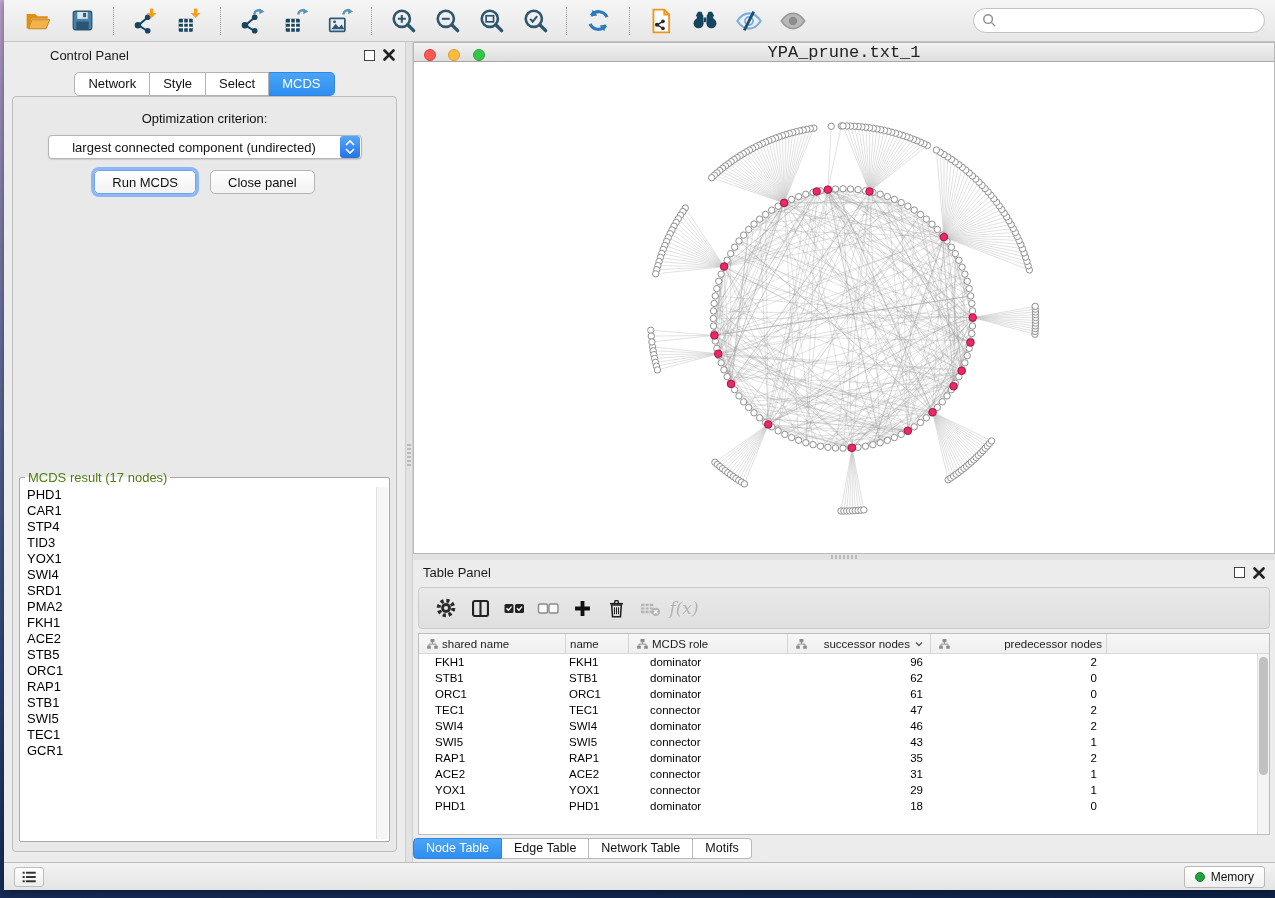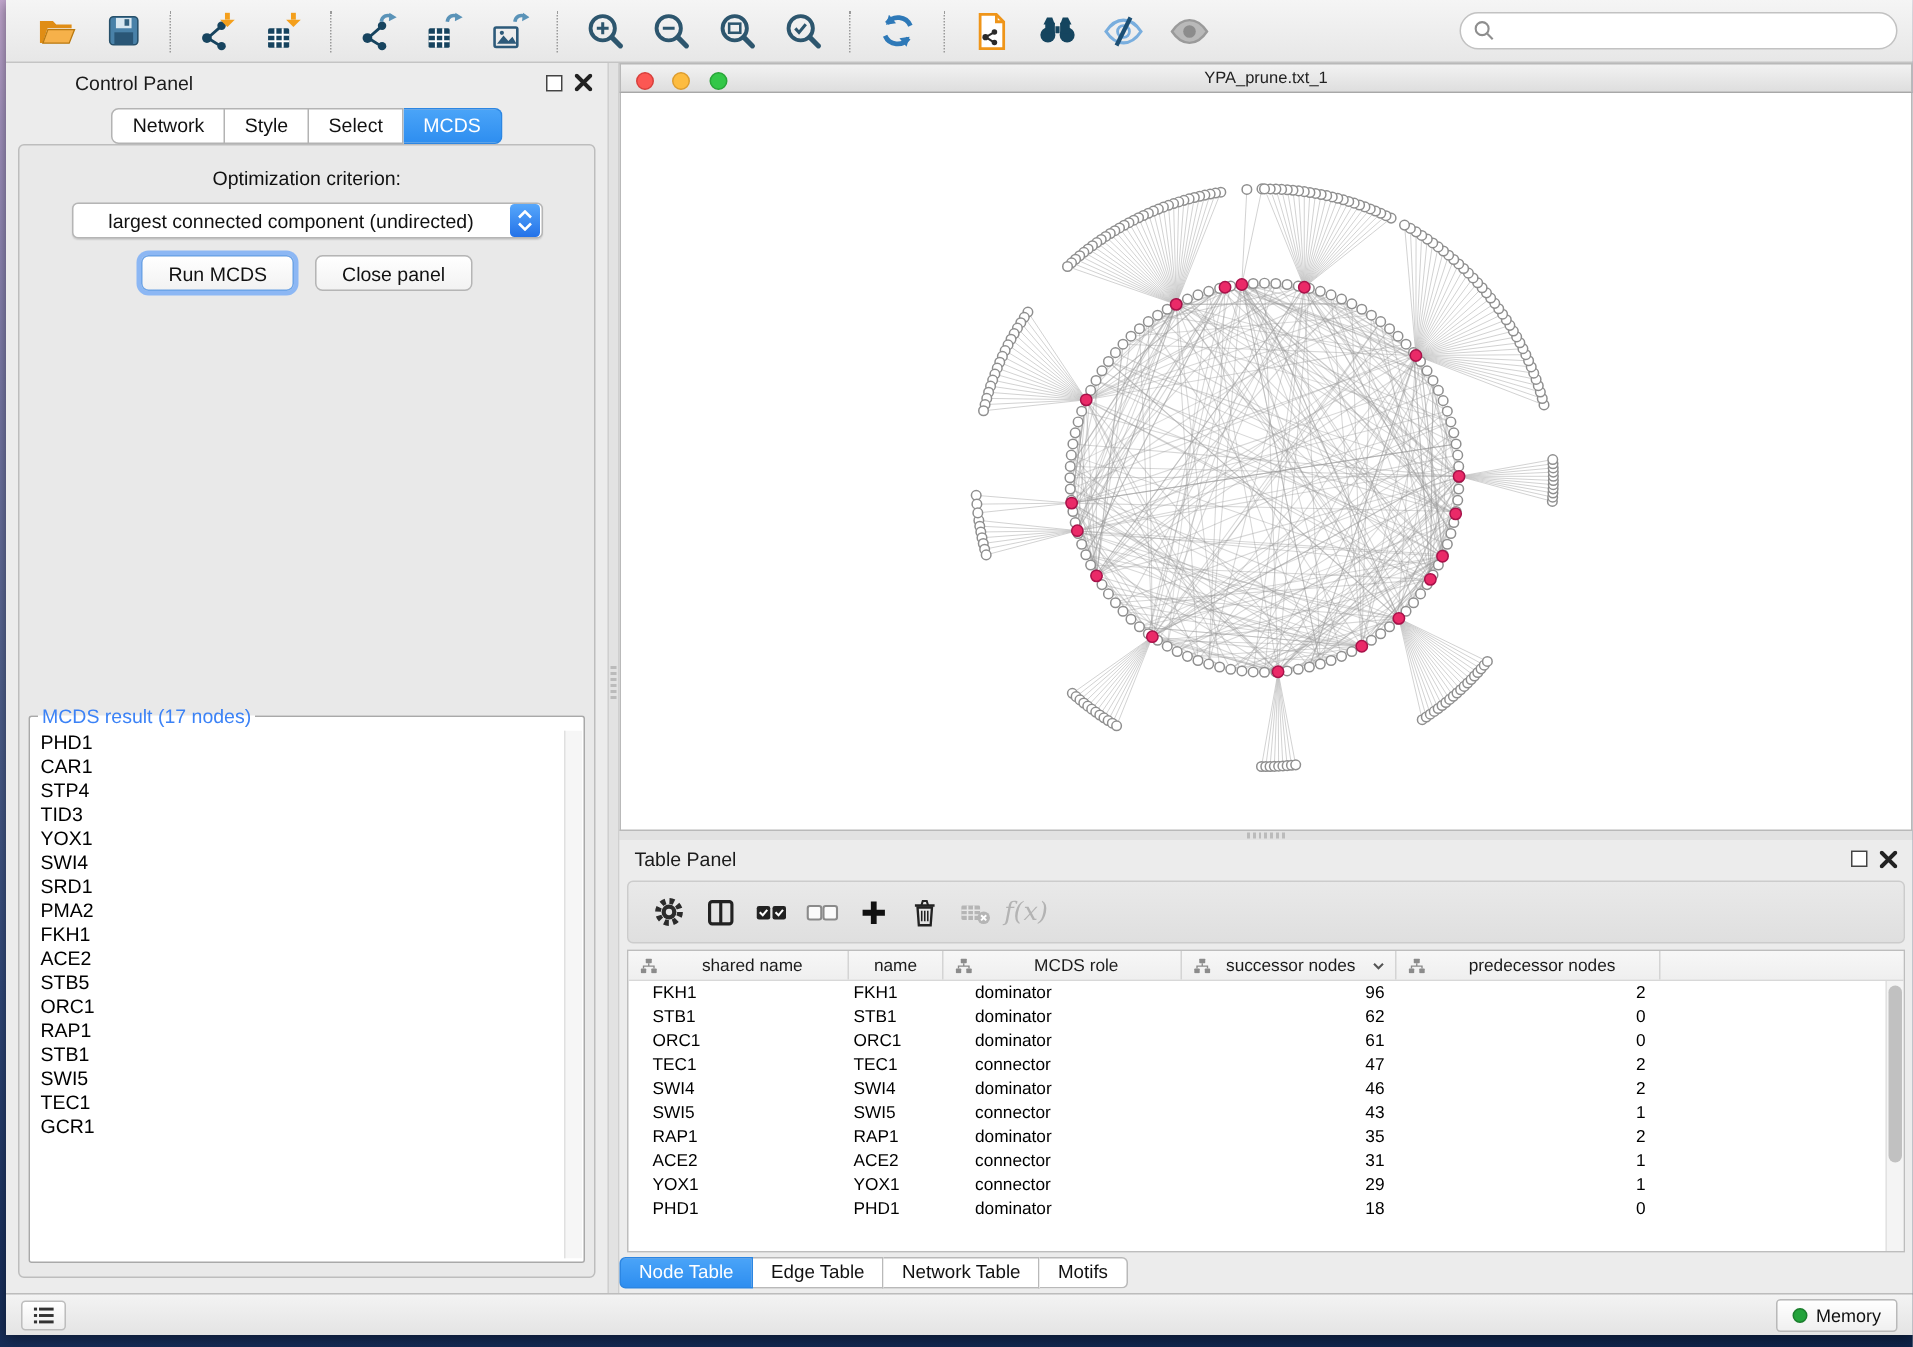--- a/index.html
+++ b/index.html
@@ -35,45 +35,45 @@
   .ctab.active { background:linear-gradient(#4aa4f8,#2e8ef0); border-color:#2c86e2; color:#fff; }
   .cbox { margin:0 8px; height:756px; background:#e9e9e9; border:1px solid #bdbdbd; border-radius:4px; padding-top:14px; }
   .opt-label { text-align:center; font-size:13px; color:#111; margin-bottom:9px; }
   .popup { margin:4px auto; width:314px; height:24px; background:#fff; border:1px solid #b5b5b5; border-radius:4px; display:flex; align-items:center; box-shadow:0 .5px 1px rgba(0,0,0,.12); }
   .popup .val { flex:1; text-align:center; font-size:13px; color:#111; }
   .popup .step { width:20px; height:22px; margin-right:1px; border-radius:3px; background:linear-gradient(#56a7fb,#2472e8); display:flex; flex-direction:column; align-items:center; justify-content:center; gap:2px; }
   .btnrow { margin-top:11px; display:flex; justify-content:center; gap:14px; }
   .mbtn { height:24px; padding:0 17px; background:linear-gradient(#ffffff,#f2f2f2); border:1px solid #b5b5b5; border-radius:5px; font-size:13px; color:#111; cursor:pointer; }
   .mbtn.focused { box-shadow:0 0 0 3px rgba(90,156,250,.65); border-color:#6ea5e8; }
   fieldset.mcds { margin:276px 6px 0 6px; height:372px; border:1px solid #a9a9a9; border-radius:2px; background:#fff; padding:2px 1px 1px 1px; }
-  fieldset.mcds legend { font-size:13px; color:#3b82f6; margin-left:4px; padding:0 3px; }
+  fieldset.mcds legend { font-size:13px; color:#4d7c0f; margin-left:4px; padding:0 3px; }
   .mcds-list { position:relative; height:352px; background:#fff; overflow:hidden; }
   .mcds-item { font-size:13px; line-height:16px; padding-left:6px; color:#000; }
   .mcds-scroll { position:absolute; right:0; top:0; bottom:0; width:12px; background:#f6f6f6; border-left:1px solid #e0e0e0; }
 
   
   .net-titlebar { height:20px; background:linear-gradient(#f2f2f2,#dedede); border:1px solid #b9b9b9; border-bottom:1px solid #a8a8a8; position:relative; display:flex; align-items:center; justify-content:center; }
   .tl { width:12px; height:12px; border-radius:50%; display:inline-block; margin-right:8px; }
   .lights { position:absolute; left:10px; top:4px; }
-  .net-title { font-size:11px; color:#222; }
+  .net-title { font-size:17px; color:#222;font-family:Liberation Mono, monospace; }
   .net-canvas-wrap { height:492px; background:#fff; border:1px solid #b9b9b9; border-top:none; position:relative; }
   .hsplit { height:6px; background:#e2e2e2; position:relative; }
   .hsplit .grip { position:absolute; left:50%; top:1px; width:26px; height:4px; margin-left:-13px; background:repeating-linear-gradient(90deg,#bbb,#bbb 2px,transparent 2px,transparent 4px); }
 
   
   .tablepanel { flex:1; background:#ececec; position:relative; display:flex; flex-direction:column; }
   .tp-head { height:25px; display:flex; align-items:center; padding:0 10px; }
   .tp-toolbar { margin:2px 5px 4px 5px; height:42px; background:linear-gradient(#e9e9e9,#dfdfdf); border:1px solid #cccccc; border-radius:4px; display:flex; align-items:center; padding-left:10px; }
   .tp-tbtn { width:34px; height:32px; display:flex; align-items:center; justify-content:center; cursor:pointer; }
   .fx { font-family:"DejaVu Serif", serif; font-style:italic; font-size:17px; color:#b3b3b3; }
   .tbl { margin:0 5px; background:#fff; border:1px solid #bdbdbd; flex:1; position:relative; overflow:hidden; }
   .thead { display:flex; height:20px; background:linear-gradient(#f7f7f7,#efefef); border-bottom:1px solid #d8d8d8; }
   .th { display:flex; align-items:center; border-right:1px solid #d4d4d4; font-size:11.5px; color:#1c1c1c; position:relative; }
   .th .attr-ic { margin-left:8px; }
-  .th .lbl { flex:1; text-align:center; padding:0 4px; }
+  .th .lbl { flex:1; padding:0 4px; }
   .tr { display:flex; height:16px; align-items:center; }
   .td { font-size:11.5px; color:#000; overflow:hidden; white-space:nowrap; }
   .c0 { width:147px; padding-left:16px; }
   .c1 { width:63px;  padding-left:3px; }
   .c2 { width:159px; padding-left:21px; }
   .c3 { width:143px; text-align:right; padding-right:8px; }
   .c4 { width:176px; text-align:right; padding-right:10px; }
   .tbl-scroll { position:absolute; right:0; top:20px; bottom:0; width:12px; background:#f4f4f4; border-left:1px solid #e2e2e2; }
   .tbl-thumb { position:absolute; left:1px; right:1px; top:3px; height:118px; background:#c1c1c1; border-radius:5px; }
   .bt-row { height:27px; display:flex; justify-content:flex-start; align-items:center; }

